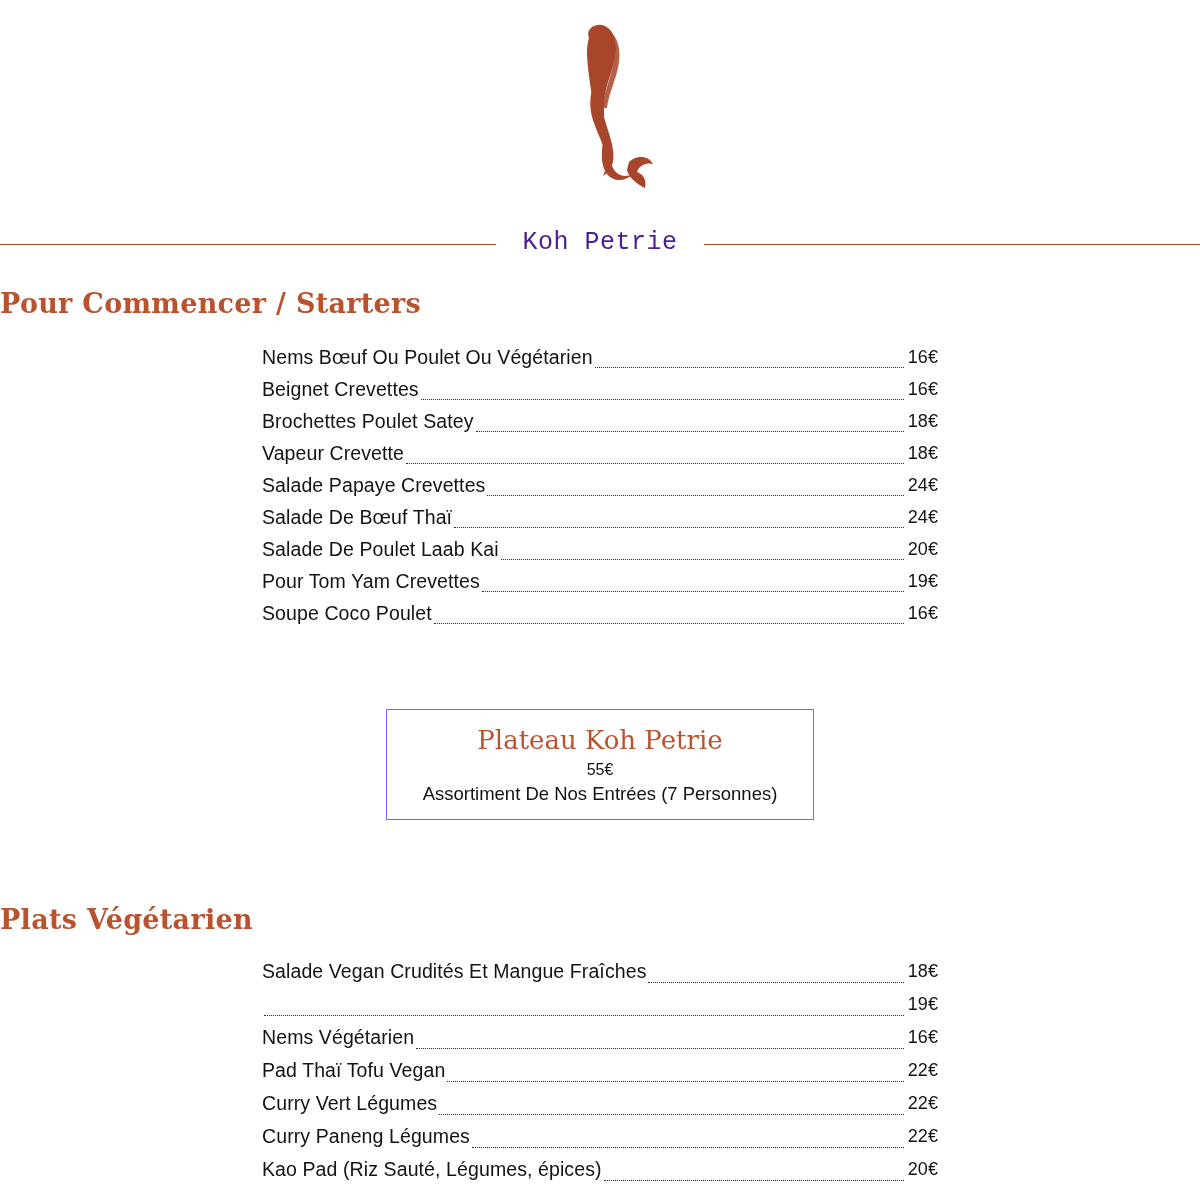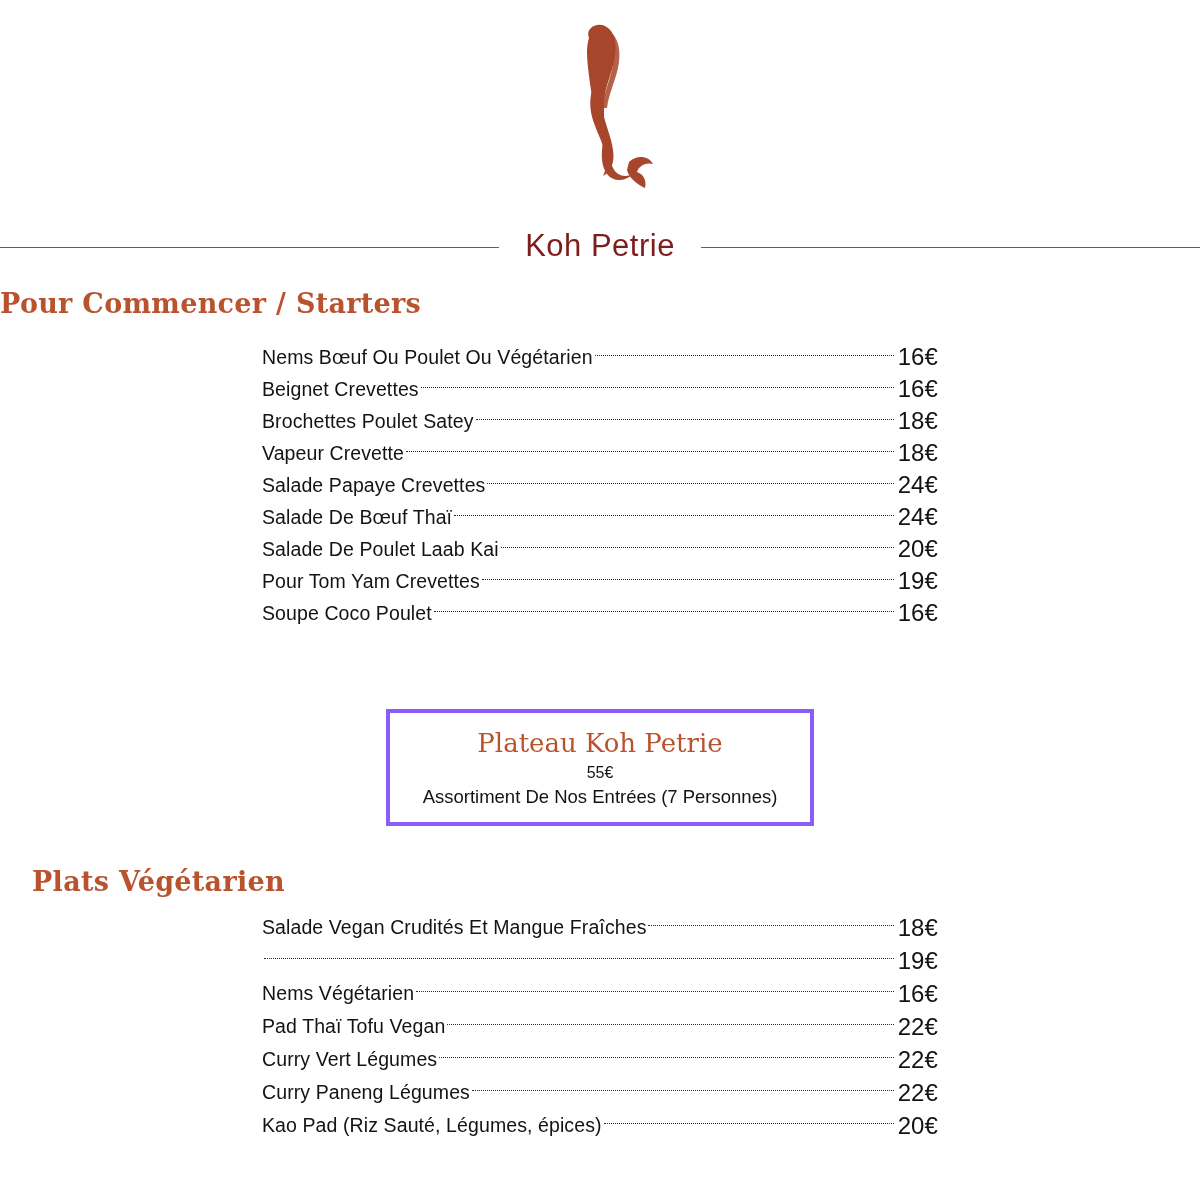--- a/index.html
+++ b/index.html
@@ -40,24 +40,24 @@
     align-items: center;
   }
   .rule-line {
     flex: 1 1 auto;
     height: 1px;
     background: #a8462c;
   }
   .brand-name {
     flex: 0 0 auto;
     padding: 0 26px;
-    font-family: Liberation Sans, sans-serif;
-    font-size: 31px;
+    font-family: Liberation Mono, monospace;
+    font-size: 25px;
     letter-spacing: 0.5px;
-    color: #7f1d1d;
+    color: #4c1d95;
     line-height: 1;
     transform: translateY(-2px);
     white-space: nowrap;
   }
 
   
   .section-title {
     text-align: left;
     font-family: "DejaVu Serif", serif;
     color: #b9532e;
@@ -70,47 +70,47 @@
   .menu-list {
     width: 676px;
     margin: 0 auto;
     padding: 0;
     list-style: none;
   }
   #starters-list { margin-top: 22px; }
 
   .menu-row {
     display: flex;
-    align-items: center;
+    align-items: flex-end;
     font-size: 19.5px;
     line-height: 32px;
     color: #16120f;
     letter-spacing: 0.1px;
   }
   .item-name { flex: 0 0 auto; white-space: nowrap; }
   .dots {
     flex: 1 1 auto;
     border-bottom: 1.5px dotted #2b2b2b;
     margin: 0 4px 5px 2px;
     min-width: 10px;
     height: 1px;
   }
   .item-price {
     flex: 0 0 auto;
     text-align: right;
     white-space: nowrap;
-    font-size: 24px;
+    font-size: 18px;
   }
 
   
   .feature-box {
     box-sizing: border-box;
     width: 428px;
     margin: 80px auto 0 auto;
-    border: 4px solid #8b5cf6;
+    border: 1px solid #8b5cf6;
     padding: 16px 14px 14px 14px;
     text-align: center;
   }
   .feature-title {
     font-family: "DejaVu Serif", serif;
     color: #b9532e;
     font-size: 26px;
     line-height: 1.1;
     margin: 0 0 6px 0;
   }
@@ -120,22 +120,22 @@
     margin: 0 0 4px 0;
   }
   .feature-desc {
     font-size: 18.5px;
     color: #16120f;
     margin: 0;
     white-space: nowrap;
   }
 
   
-  #veg-title { margin-top: 40px; padding-left: 32px; }
-  #veg-list { margin-top: 14px; }
+  #veg-title { margin-top: 84px; }
+  #veg-list { margin-top: 20px; }
   #veg-list .menu-row { line-height: 33px; }
 </style>
 </head>
 <body>
 
 <div class="header">
 
   <div class="logo-wrap">
     <svg class="logo-svg" width="110" height="170" viewBox="0 0 110 170">
       <g fill="#a8462c">

